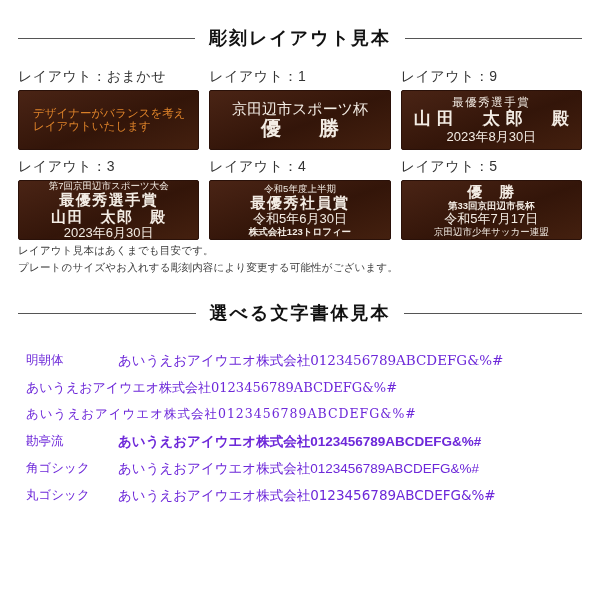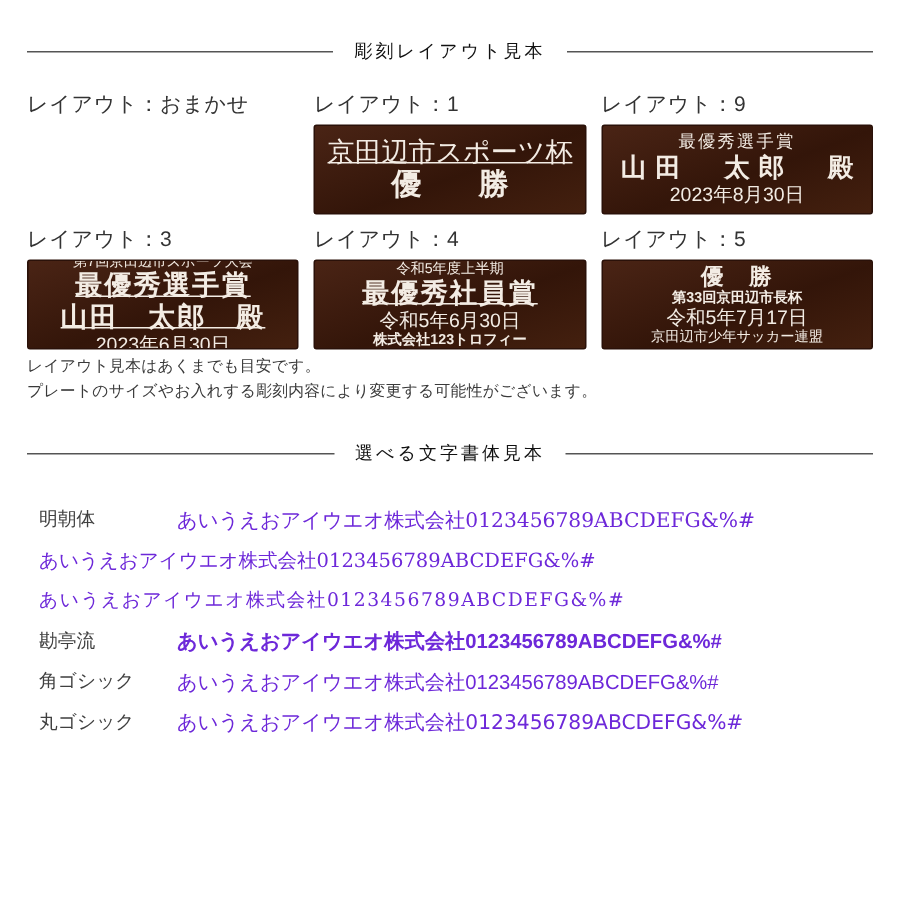--- a/index.html
+++ b/index.html
@@ -29,22 +29,22 @@
     gap: 14px;
     padding: 0 6px;
   }
   .section-head .rule {
     flex: 1 1 auto;
     height: 1px;
     background: #555;
   }
   .section-head .title {
     flex: 0 0 auto;
-    font-size: 12px;
-    font-weight: normal;
+    font-size: 18px;
+    font-weight: bold;
     letter-spacing: 2px;
     color: #111;
     white-space: nowrap;
   }
   #layout-section-head { margin-top: 26px; }
   #font-section-head { margin-top: 0; }
 
   
   .plate-grid {
     display: grid;
@@ -78,21 +78,21 @@
   }
   .plate .ln {
     color: #f3ece4;
     line-height: 1.16;
     white-space: nowrap;
     text-align: center;
   }
   .ln.s9  { font-size: 13px; }
   .ln.s10 { font-size: 9.5px; }
   .ln.s12 { font-size: 11.5px; }
-  .ln.s13 { font-size: 18px; text-decoration: underline; }
+  .ln.s13 { font-size: 15px; }
   .ln.s16 { font-size: 15px; font-weight: bold; letter-spacing: 1px; }
   .ln.s20 { font-size: 20px; font-weight: bold; letter-spacing: 9px; padding-left: 9px; }
   .ln.s18 { font-size: 17px; font-weight: bold; letter-spacing: 6px; padding-left: 6px; }
   .ln.bold { font-weight: bold; }
   .ln.orange { color: #e0842a; }
   .ln.left { text-align: left; align-self: flex-start; padding-left: 10px; }
   .ln.sp1 { letter-spacing: 1.5px; }
 
   
   .notes {
@@ -113,21 +113,21 @@
     padding: 0 14px;
   }
   .font-row {
     display: flex;
     align-items: center;
     height: 27px;
   }
   .font-name {
     flex: 0 0 92px;
     font-size: 12.5px;
-    color: #404040;
+    color: #6d28d9;
     display: flex;
     justify-content: space-between;
     letter-spacing: 0;
     padding-right: 10px;
     box-sizing: border-box;
   }
   .font-name.wide { letter-spacing: 0; }
   .font-sample {
     flex: 1 1 auto;
     font-size: 13.5px;
@@ -150,20 +150,24 @@
   <div class="section-head" id="layout-section-head">
     <span class="rule"></span>
     <span class="title">彫刻レイアウト見本</span>
     <span class="rule"></span>
   </div>
 
   <div class="plate-grid">
 
     <div class="plate-cell">
       <div class="plate-label">レイアウト：おまかせ</div>
+      <div class="plate">
+        <div class="ln s12 orange left">デザイナーがバランスを考え</div>
+        <div class="ln s12 orange left">レイアウトいたします</div>
+      </div>
     </div>
 
     <div class="plate-cell">
       <div class="plate-label">レイアウト：1</div>
       <div class="plate">
         <div class="ln s13">京田辺市スポーツ杯</div>
         <div class="ln s20">優　勝</div>
       </div>
     </div>
 

